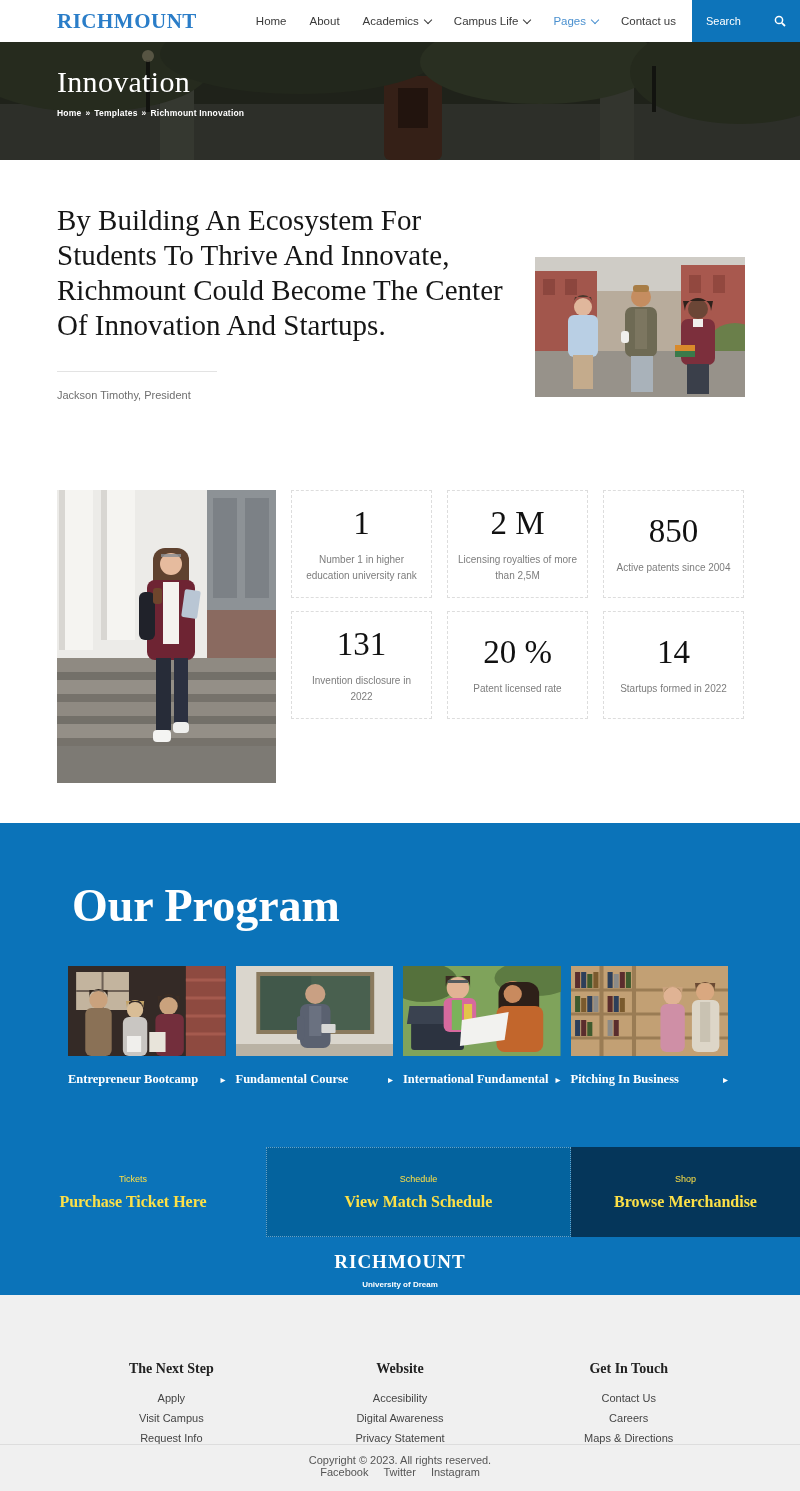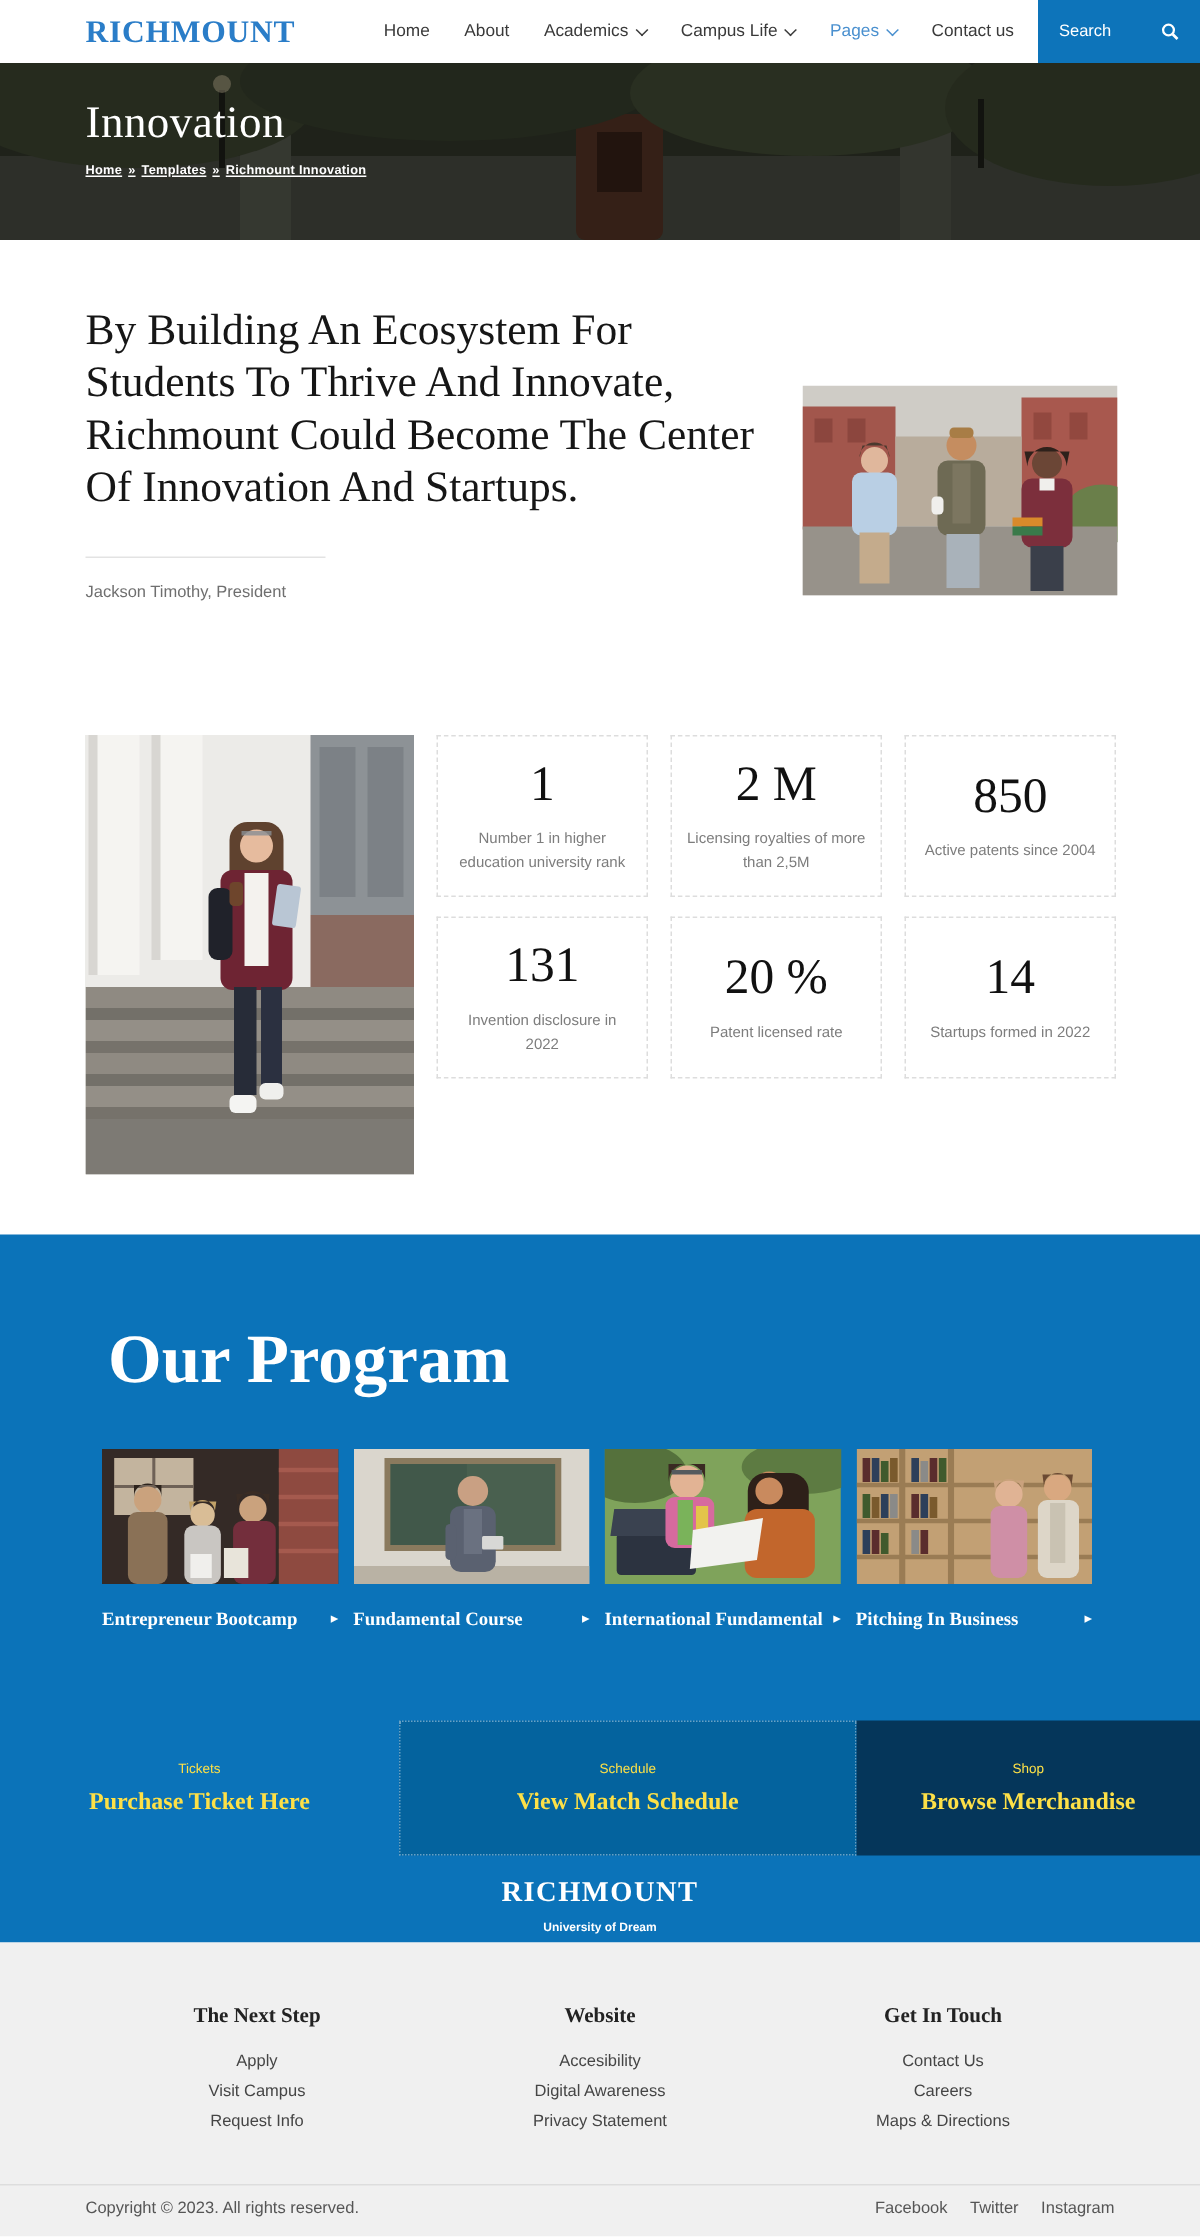--- a/index.html
+++ b/index.html
@@ -14,21 +14,21 @@
   .navlinks a{color:#3a3a3a;text-decoration:none;display:flex;align-items:center;white-space:nowrap;}
   .navlinks a.active{color:#4a90cf;}
   .chev{width:5px;height:5px;border-right:1.5px solid currentColor;border-bottom:1.5px solid currentColor;transform:rotate(45deg);display:inline-block;margin-left:6px;margin-bottom:2px;}
   .search{width:108px;height:42px;background:#0d74ba;color:#fff;display:flex;align-items:center;justify-content:space-between;padding:0 14px;box-sizing:border-box;font-size:11px;cursor:pointer;flex:none;}
 
   
   .hero{height:118px;position:relative;overflow:hidden;background:#23281f;}
   .hero-bg{position:absolute;inset:0;width:100%;height:100%;display:block;}
   .hero-inner{position:relative;padding:23px 0 0 57px;color:#fff;}
   .hero-inner h1{font-family:"Liberation Serif","DejaVu Serif",serif;font-size:30px;font-weight:500;margin:0;letter-spacing:.3px;}
-  .crumbs{margin-top:9px;font-size:8.5px;font-weight:bold;letter-spacing:.2px;color:#fff;text-decoration:underline;}
+  .crumbs{margin-top:9px;font-size:8.5px;font-weight:bold;letter-spacing:.2px;color:#fff;}
   .crumbs a{color:#fff;text-decoration:none;}
   .crumbs .sep{margin:0 4px;}
 
   
   .content{height:663px;box-sizing:border-box;padding:43px 55px 0 57px;overflow:hidden;background:#fff;}
   .quote-row{display:flex;}
   .quote-col{width:458px;}
   .quote-col h2{font-family:"Liberation Serif","DejaVu Serif",serif;font-size:29px;line-height:1.21;font-weight:500;color:#161616;margin:0;}
   .divider{width:160px;border-top:1px solid #e3e3e3;margin-top:28px;}
   .attr{margin-top:17px;font-size:11px;color:#6f6f6f;}
@@ -55,26 +55,26 @@
   .cta .big{font-family:"Liberation Serif","DejaVu Serif",serif;font-size:16px;font-weight:bold;}
   .cta-1{width:266px;}
   .cta-2{width:305px;background:#04639e;border:1px dotted rgba(255,255,255,.4);box-sizing:border-box;}
   .cta-3{flex:1;background:#05365a;}
   .flogo{text-align:center;color:#fff;margin-top:14px;}
   .flogo-name{font-family:"Liberation Serif","DejaVu Serif",serif;font-size:19px;font-weight:bold;letter-spacing:1px;}
   .flogo-tag{font-size:8px;margin-top:7px;font-weight:bold;}
 
   
   footer{height:196px;background:#f0f0f0;box-sizing:border-box;display:flex;flex-direction:column;overflow:hidden;}
-  .fcols{display:flex;padding:42px 57px 0;}
+  .fcols{display:flex;padding:66px 57px 0;}
   .fcol{flex:1;text-align:center;}
   .fcol h3{font-family:"Liberation Serif","DejaVu Serif",serif;font-size:14px;font-weight:600;color:#222;margin:0;}
   .fcol a{display:block;margin-top:8px;font-size:11px;color:#454545;text-decoration:none;}
   .fcol a:first-of-type{margin-top:15px;}
-  .fbottom{margin-top:auto;border-top:1px solid #ddd;padding:9px 57px 13px;display:flex;align-items:center;justify-content:space-between;font-size:11px;color:#555;}
+  .fbottom{margin-top:auto;border-top:1px solid #ddd;padding:9px 57px 13px;display:flex;align-items:center;justify-content:space-between;font-size:11px;color:#555;flex-direction:column;}
   .socials{display:flex;gap:15px;}
   .socials a{color:#555;text-decoration:none;}
 </style>
 </head>
 <body>
 
 <header class="nav">
   <a class="logo">RICHMOUNT</a>
   <nav class="navlinks">
     <a>Home</a>

